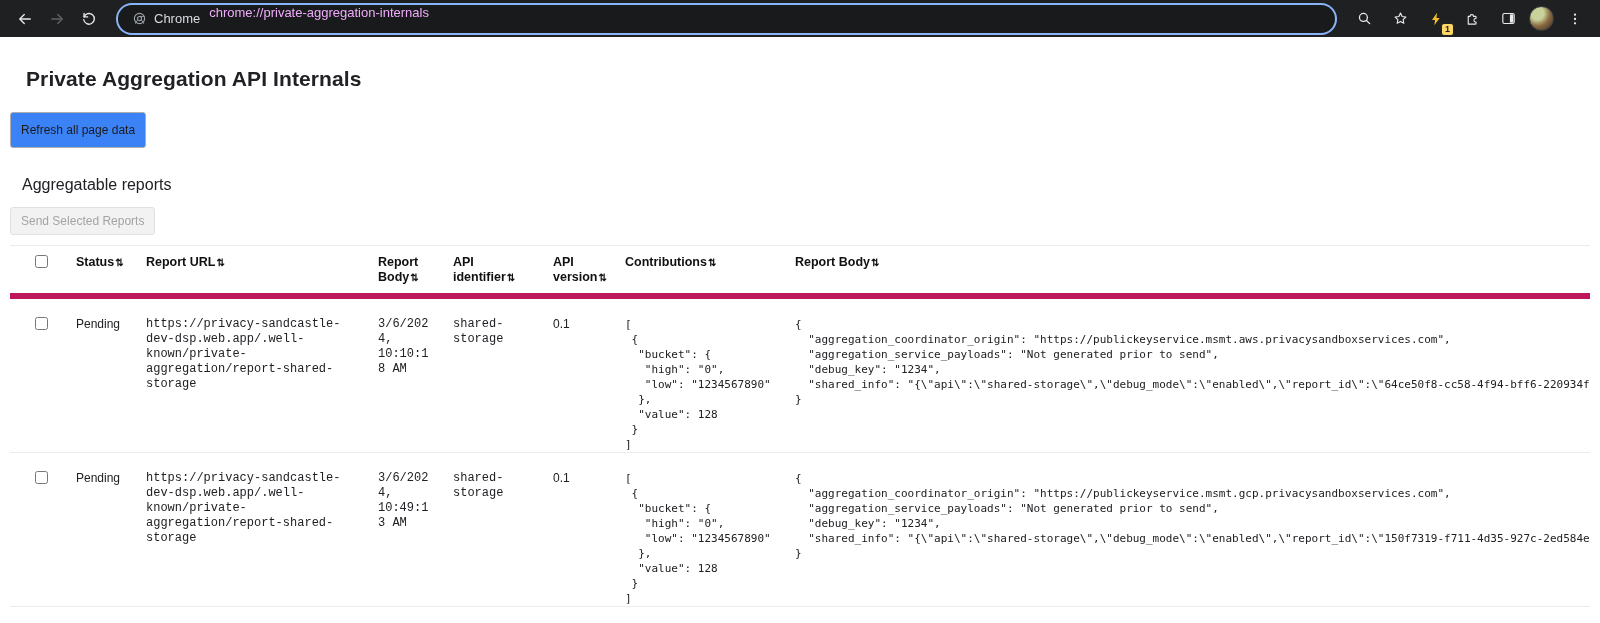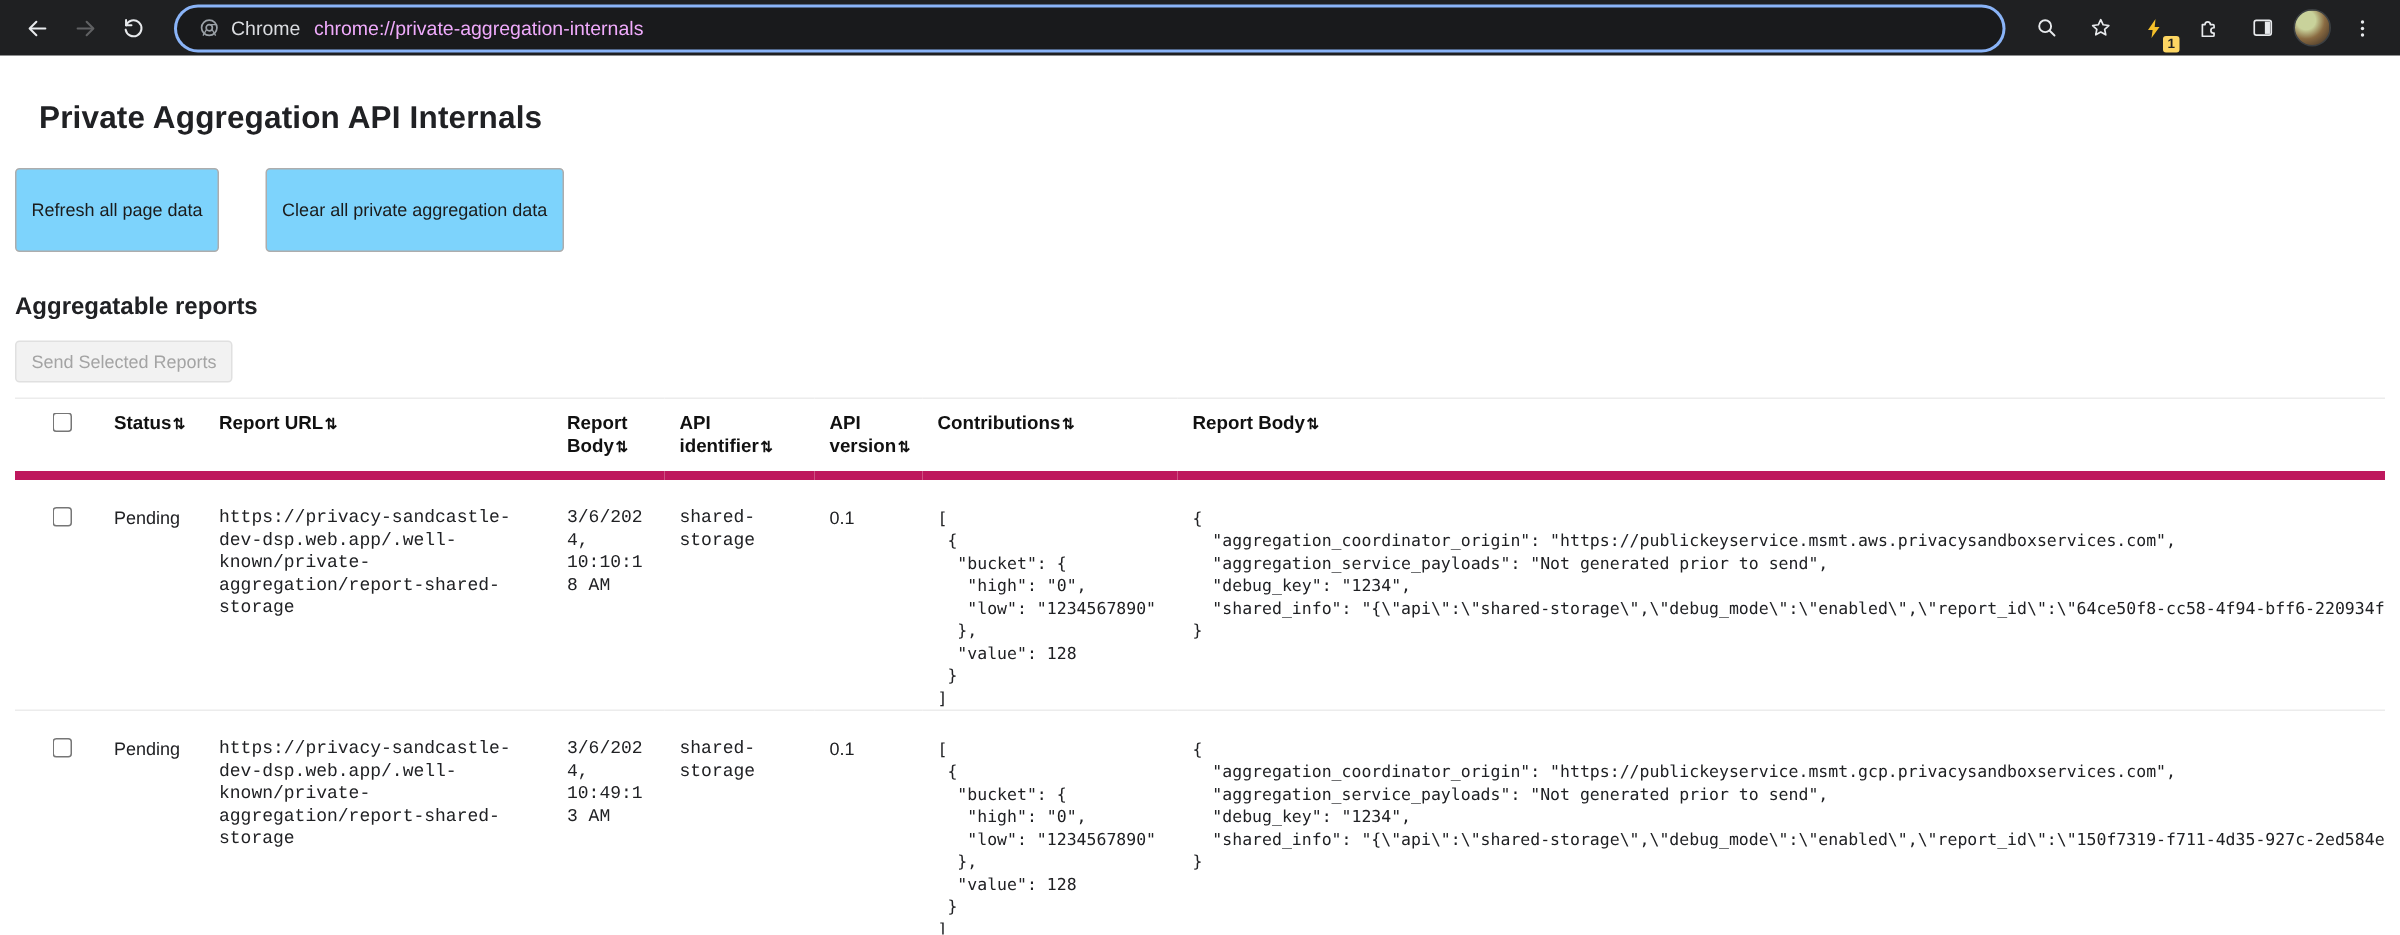--- a/index.html
+++ b/index.html
@@ -21,21 +21,21 @@
     width:30px; height:30px; border:none; background:transparent;
     display:grid; place-items:center; border-radius:50%; cursor:pointer; padding:0;
     flex:0 0 auto;
   }
   .tbtn svg { display:block; }
   .dim { opacity:0.32; }
   .omnibox {
     flex:1; height:28px; margin:12px 12px;
     background:#191a1c; border-radius:14px;
     box-shadow:0 0 0 2px #8ab4f8;
-    display:flex; align-items:center; padding:0 14px; gap:9px;
+    display:flex; padding:0 14px; gap:9px;
     overflow:hidden; cursor:text;
   }
   .chip { display:flex; align-items:center; gap:7px; flex:0 0 auto; }
   .chip-label { color:#dadce0; font-size:13px; }
   .url-text { color:#f0abfc; font-size:13px; white-space:nowrap; }
   .right-icons { display:flex; align-items:center; gap:6px; flex:0 0 auto; }
   .badge-wrap { position:relative; }
   .ext-badge {
     position:absolute; right:-3px; bottom:-2px;
     background:#fdd663; color:#1f2022;
@@ -50,24 +50,24 @@
 
   
   .page { padding:0 10px; }
   h1.page-title {
     font-size:21px; font-weight:bold; color:#202124;
     margin:30px 0 21px 16px; letter-spacing:0.1px;
   }
   .top-buttons { display:flex; gap:31px; margin-bottom:28px; }
   button.std-btn {
     font-family:inherit; font-size:12px; color:#1b1b1b;
-    background:#7dd3fc; border:1px solid #adadad; border-radius:3px;
-    padding:20px 10px; cursor:pointer;
-  }
-  h2.section-title { font-size:16px; font-weight:bold; margin:0 0 13px 0; color:#202124; }
+    background:#3b82f6; border:1px solid #adadad; border-radius:3px;
+    padding:10px 10px; cursor:pointer;
+  }
+  h2.section-title { font-size:16px; font-weight:normal; margin:0 0 13px 12px; color:#202124; }
   .send-row { margin-bottom:10px; }
   button.send-btn {
     font-family:inherit; font-size:12px; color:#a4a4a4;
     background:#f2f2f2; border:1px solid #e0e0e0; border-radius:3px;
     padding:6px 10px;
     text-align:center;
   }
 
   
   table.reports { width:100%; border-collapse:collapse; table-layout:fixed; }
@@ -167,21 +167,20 @@
         </svg>
     </button>
   </div>
 </header>
 
 <main class="page">
   <h1 class="page-title">Private Aggregation API Internals</h1>
 
   <div class="top-buttons">
     <button class="std-btn">Refresh all page data</button>
-    <button class="std-btn">Clear all private aggregation data</button>
   </div>
 
   <h2 class="section-title">Aggregatable reports</h2>
 
   <div class="send-row">
     <button class="send-btn" disabled="">Send Selected Reports</button>
   </div>
 
   <table class="reports">
     <colgroup>

